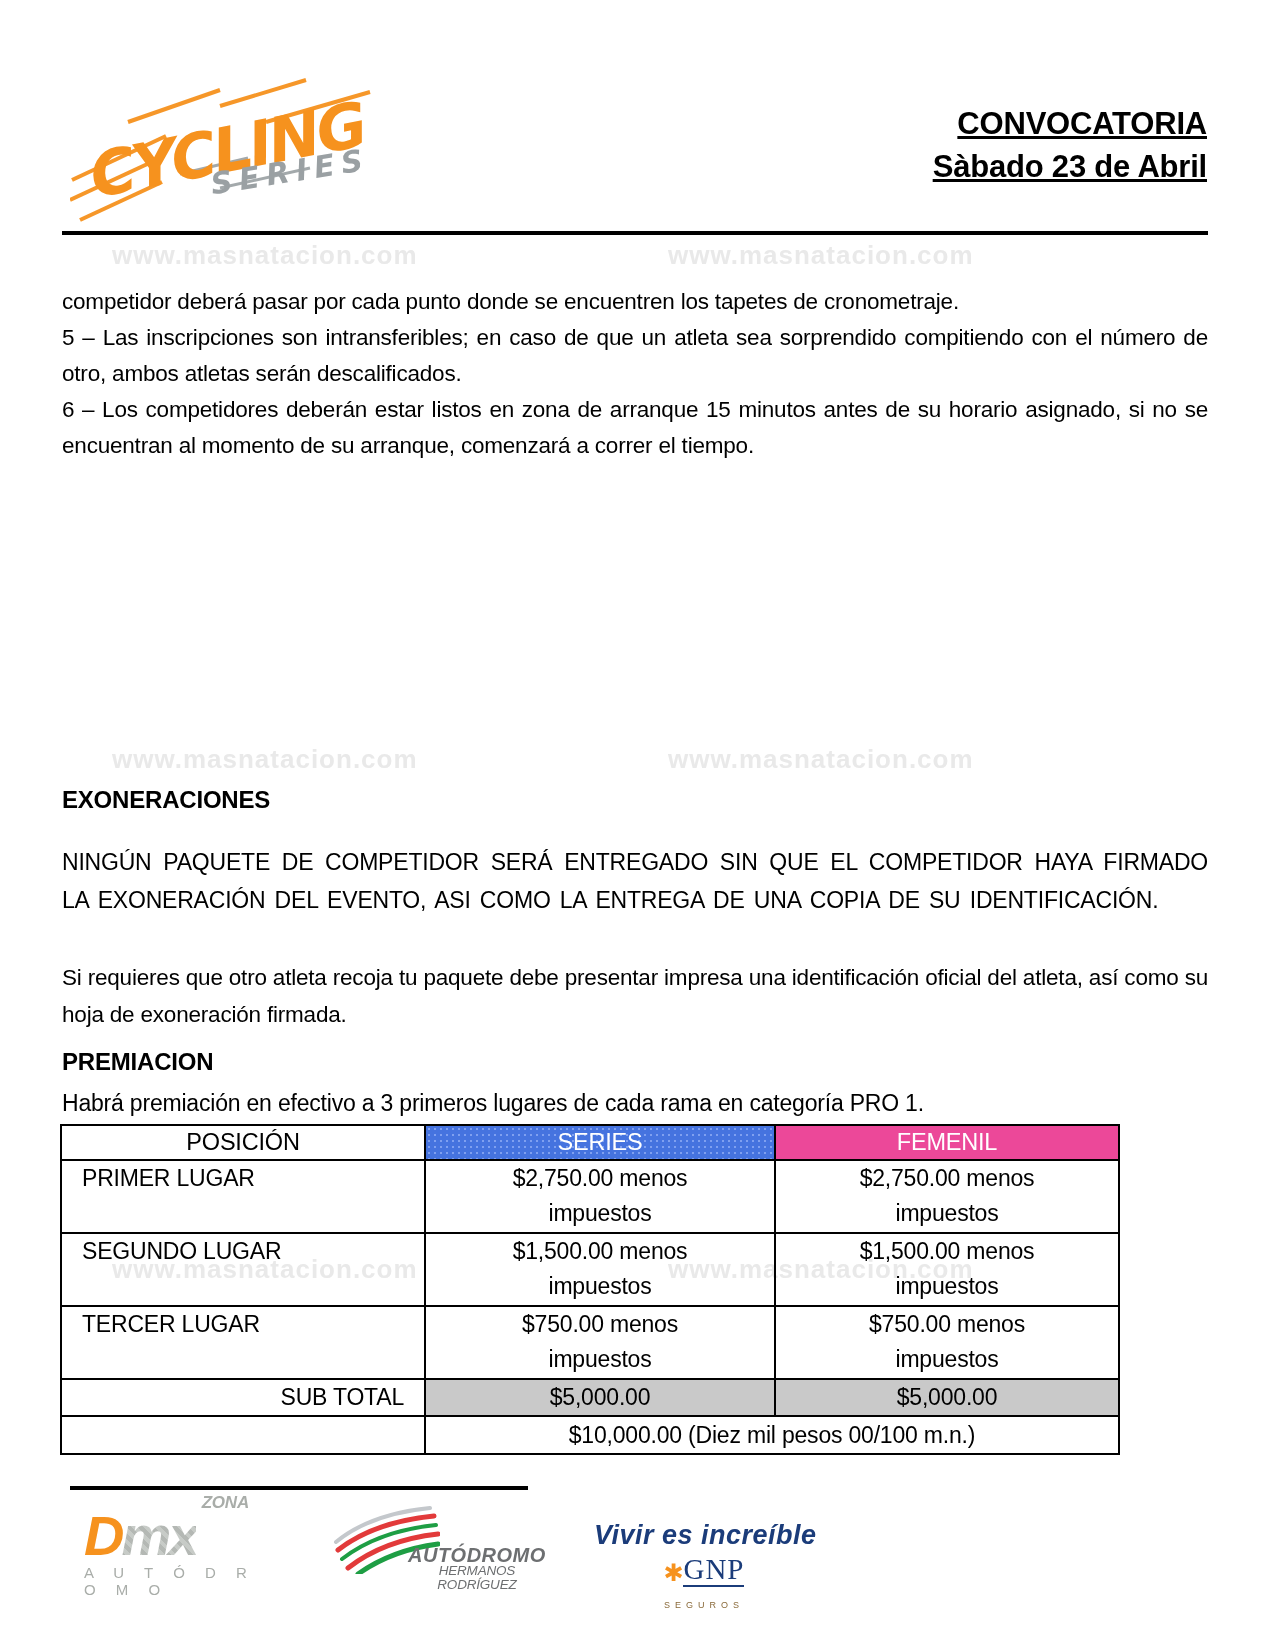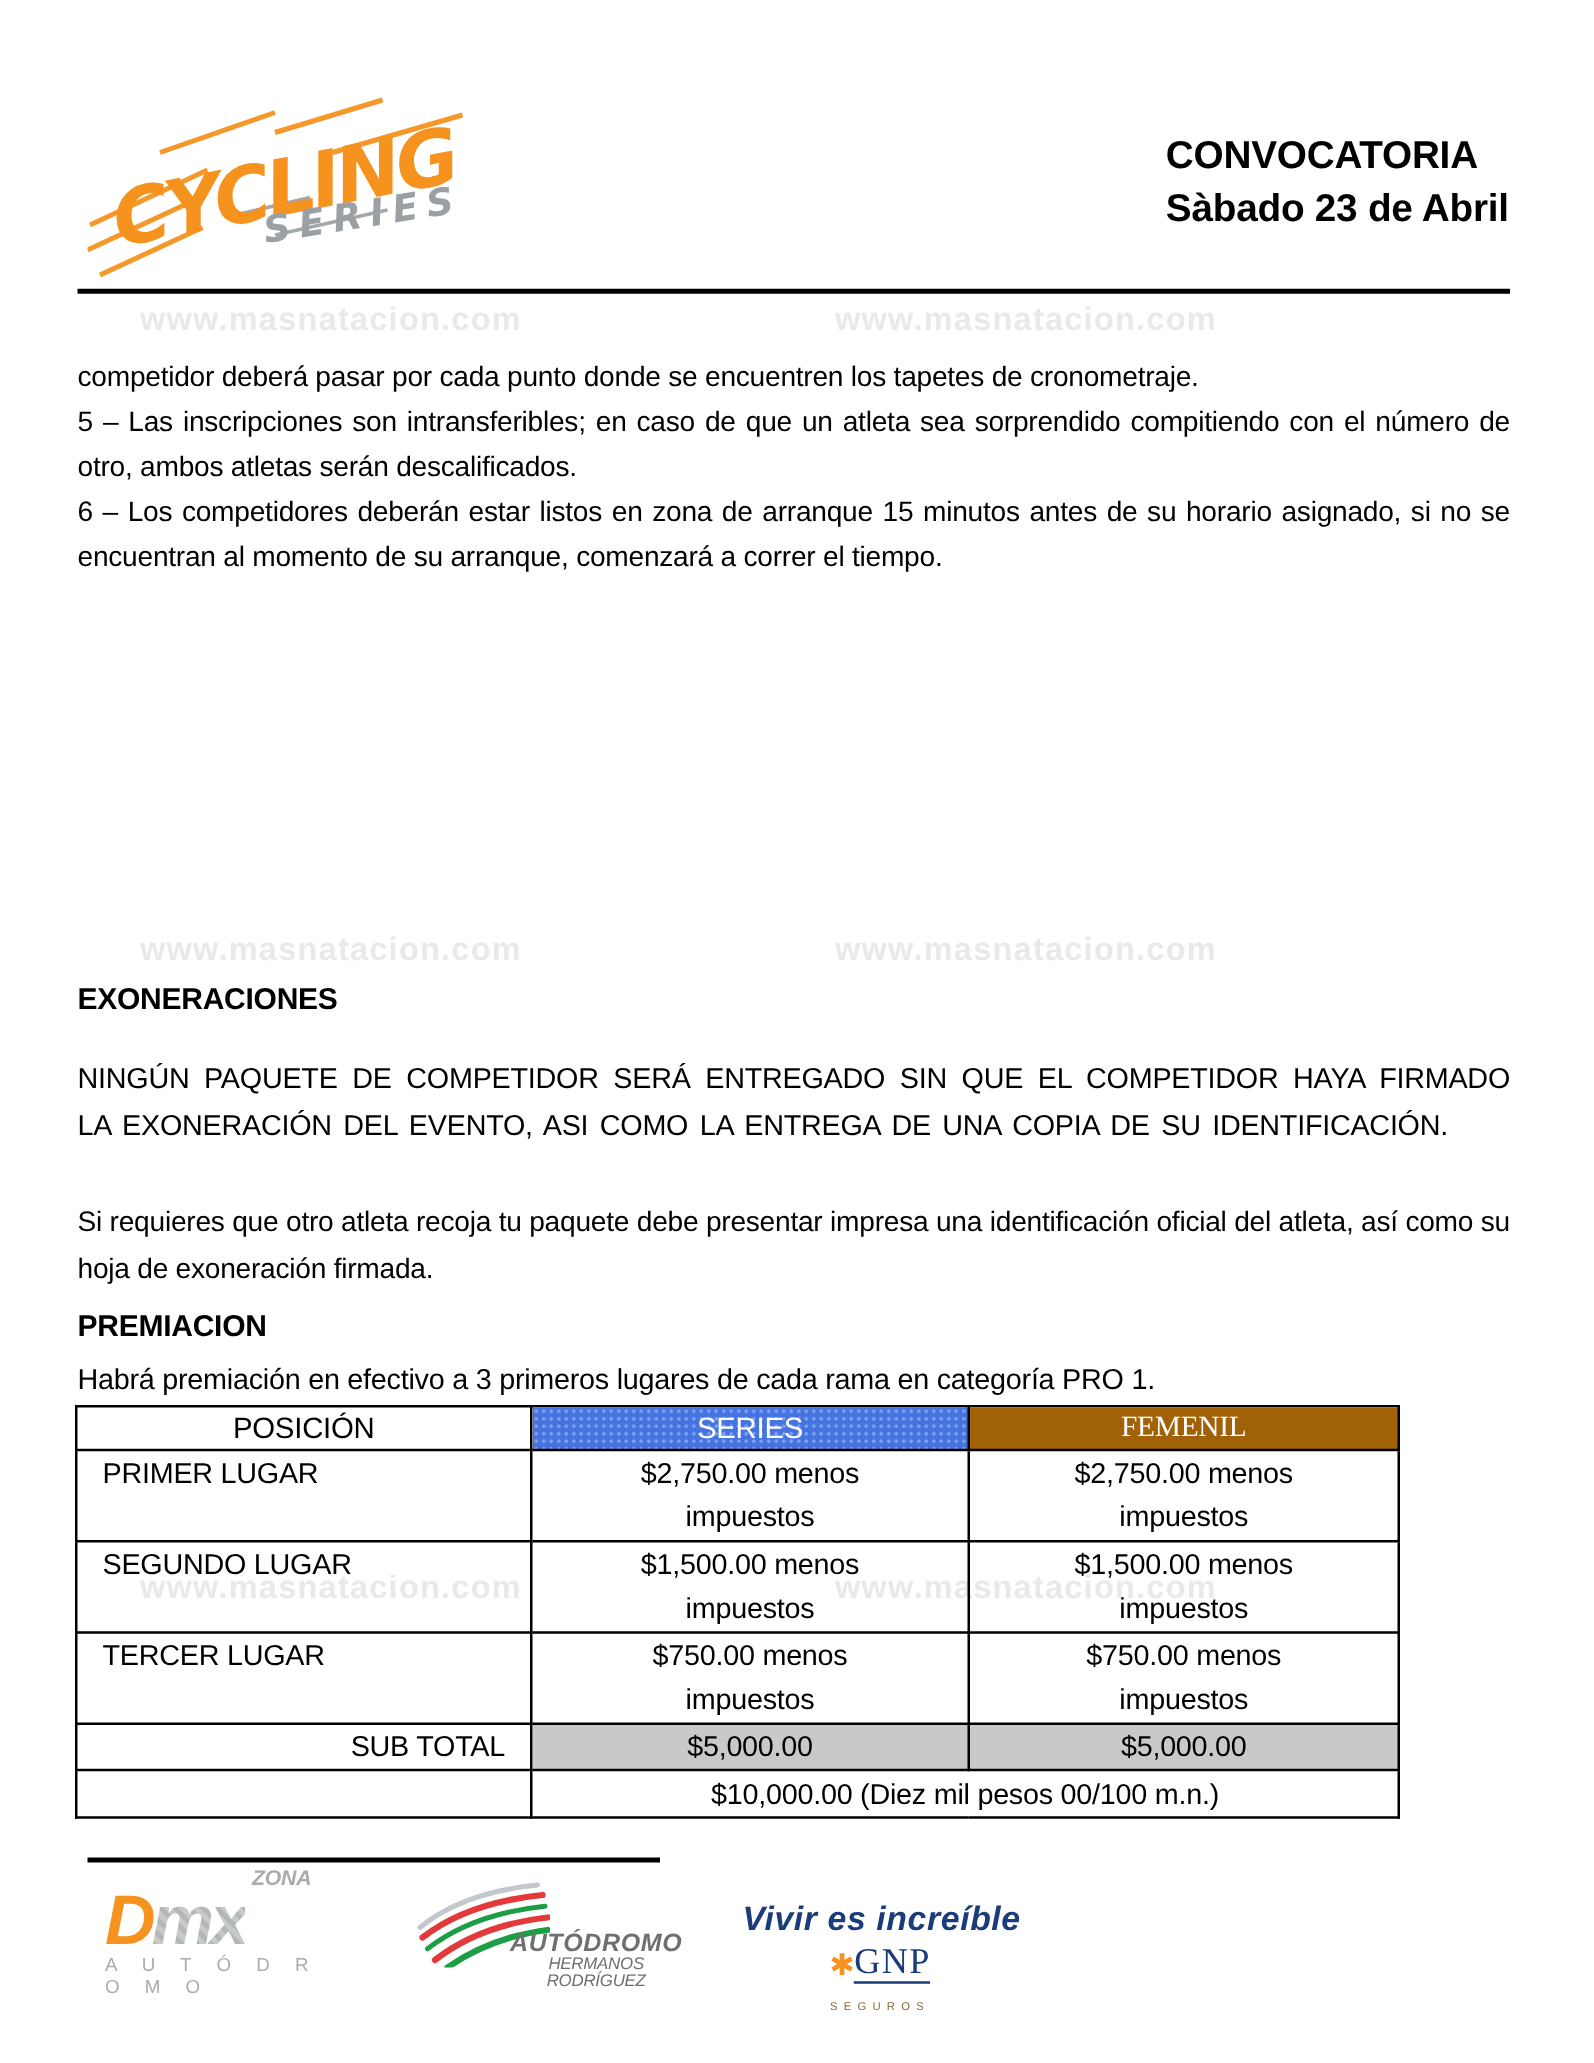--- a/index.html
+++ b/index.html
@@ -5,22 +5,22 @@
   html,body{margin:0;padding:0;background:#888;}
   .page{
     position:relative;width:1275px;height:1650px;background:#fff;
     margin:0 auto;overflow:hidden;
     font-family:"Liberation Sans",sans-serif;color:#000;
     letter-spacing:-0.2px;
   }
   
   .logo-block{position:absolute;left:70px;top:62px;width:330px;height:170px;}
   .header-title{
-    position:absolute;right:68px;top:102px;text-align:left;
-    font-weight:bold;font-size:31px;line-height:43px;
+    position:absolute;right:68px;top:102px;text-align:right;
+    font-weight:bold;font-size:31px;line-height:43px;text-decoration:underline;
   }
   .header-rule{position:absolute;left:62px;top:231px;width:1146px;height:4px;background:#000;}
   
   .wm{
     position:absolute;color:#e9e9e9;font-weight:bold;font-size:26px;
     letter-spacing:1px;white-space:nowrap;user-select:none;
   }
   
   .rules{position:absolute;left:62px;top:284px;width:1146px;font-size:22.5px;line-height:36px;}
   .rules p{margin:0;text-align:justify;}
@@ -43,21 +43,21 @@
   .prize td{border:2.5px solid #000;padding:0 20px;vertical-align:top;overflow:hidden;}
   .prize .c-pos{width:322px;}
   .prize .c-var{width:308px;}
   .prize .c-fem{width:302px;}
   .prize td.hd{text-align:center;font-size:23.5px;height:33px;vertical-align:middle;line-height:normal;}
   .prize td.hd-var{
     color:#fff;background-color:#4573df;
     background-image:radial-gradient(#7fa0f0 1.3px, transparent 1.4px);
     background-size:6px 6px;
   }
-  .prize td.hd-fem{color:#fff;background-color:#a16207;font-family:Liberation Serif, serif;}
+  .prize td.hd-fem{color:#fff;background-color:#ec4899;}
   .prize td.money{text-align:center;}
   .prize tr.prow td{height:71px;}
   .prize td.subl{text-align:right;height:31px;}
   .prize td.subv{text-align:center;background:#c9c9c9;height:31px;}
   .prize td.totl{height:36px;}
   .prize td.totv{text-align:center;height:36px;vertical-align:middle;line-height:normal;}
   .prize .l2{display:block;}
   
   .footer-rule{position:absolute;left:70px;top:1486px;width:458px;height:4px;background:#000;}
   .logo-dmx{position:absolute;left:84px;top:1496px;width:175px;}

